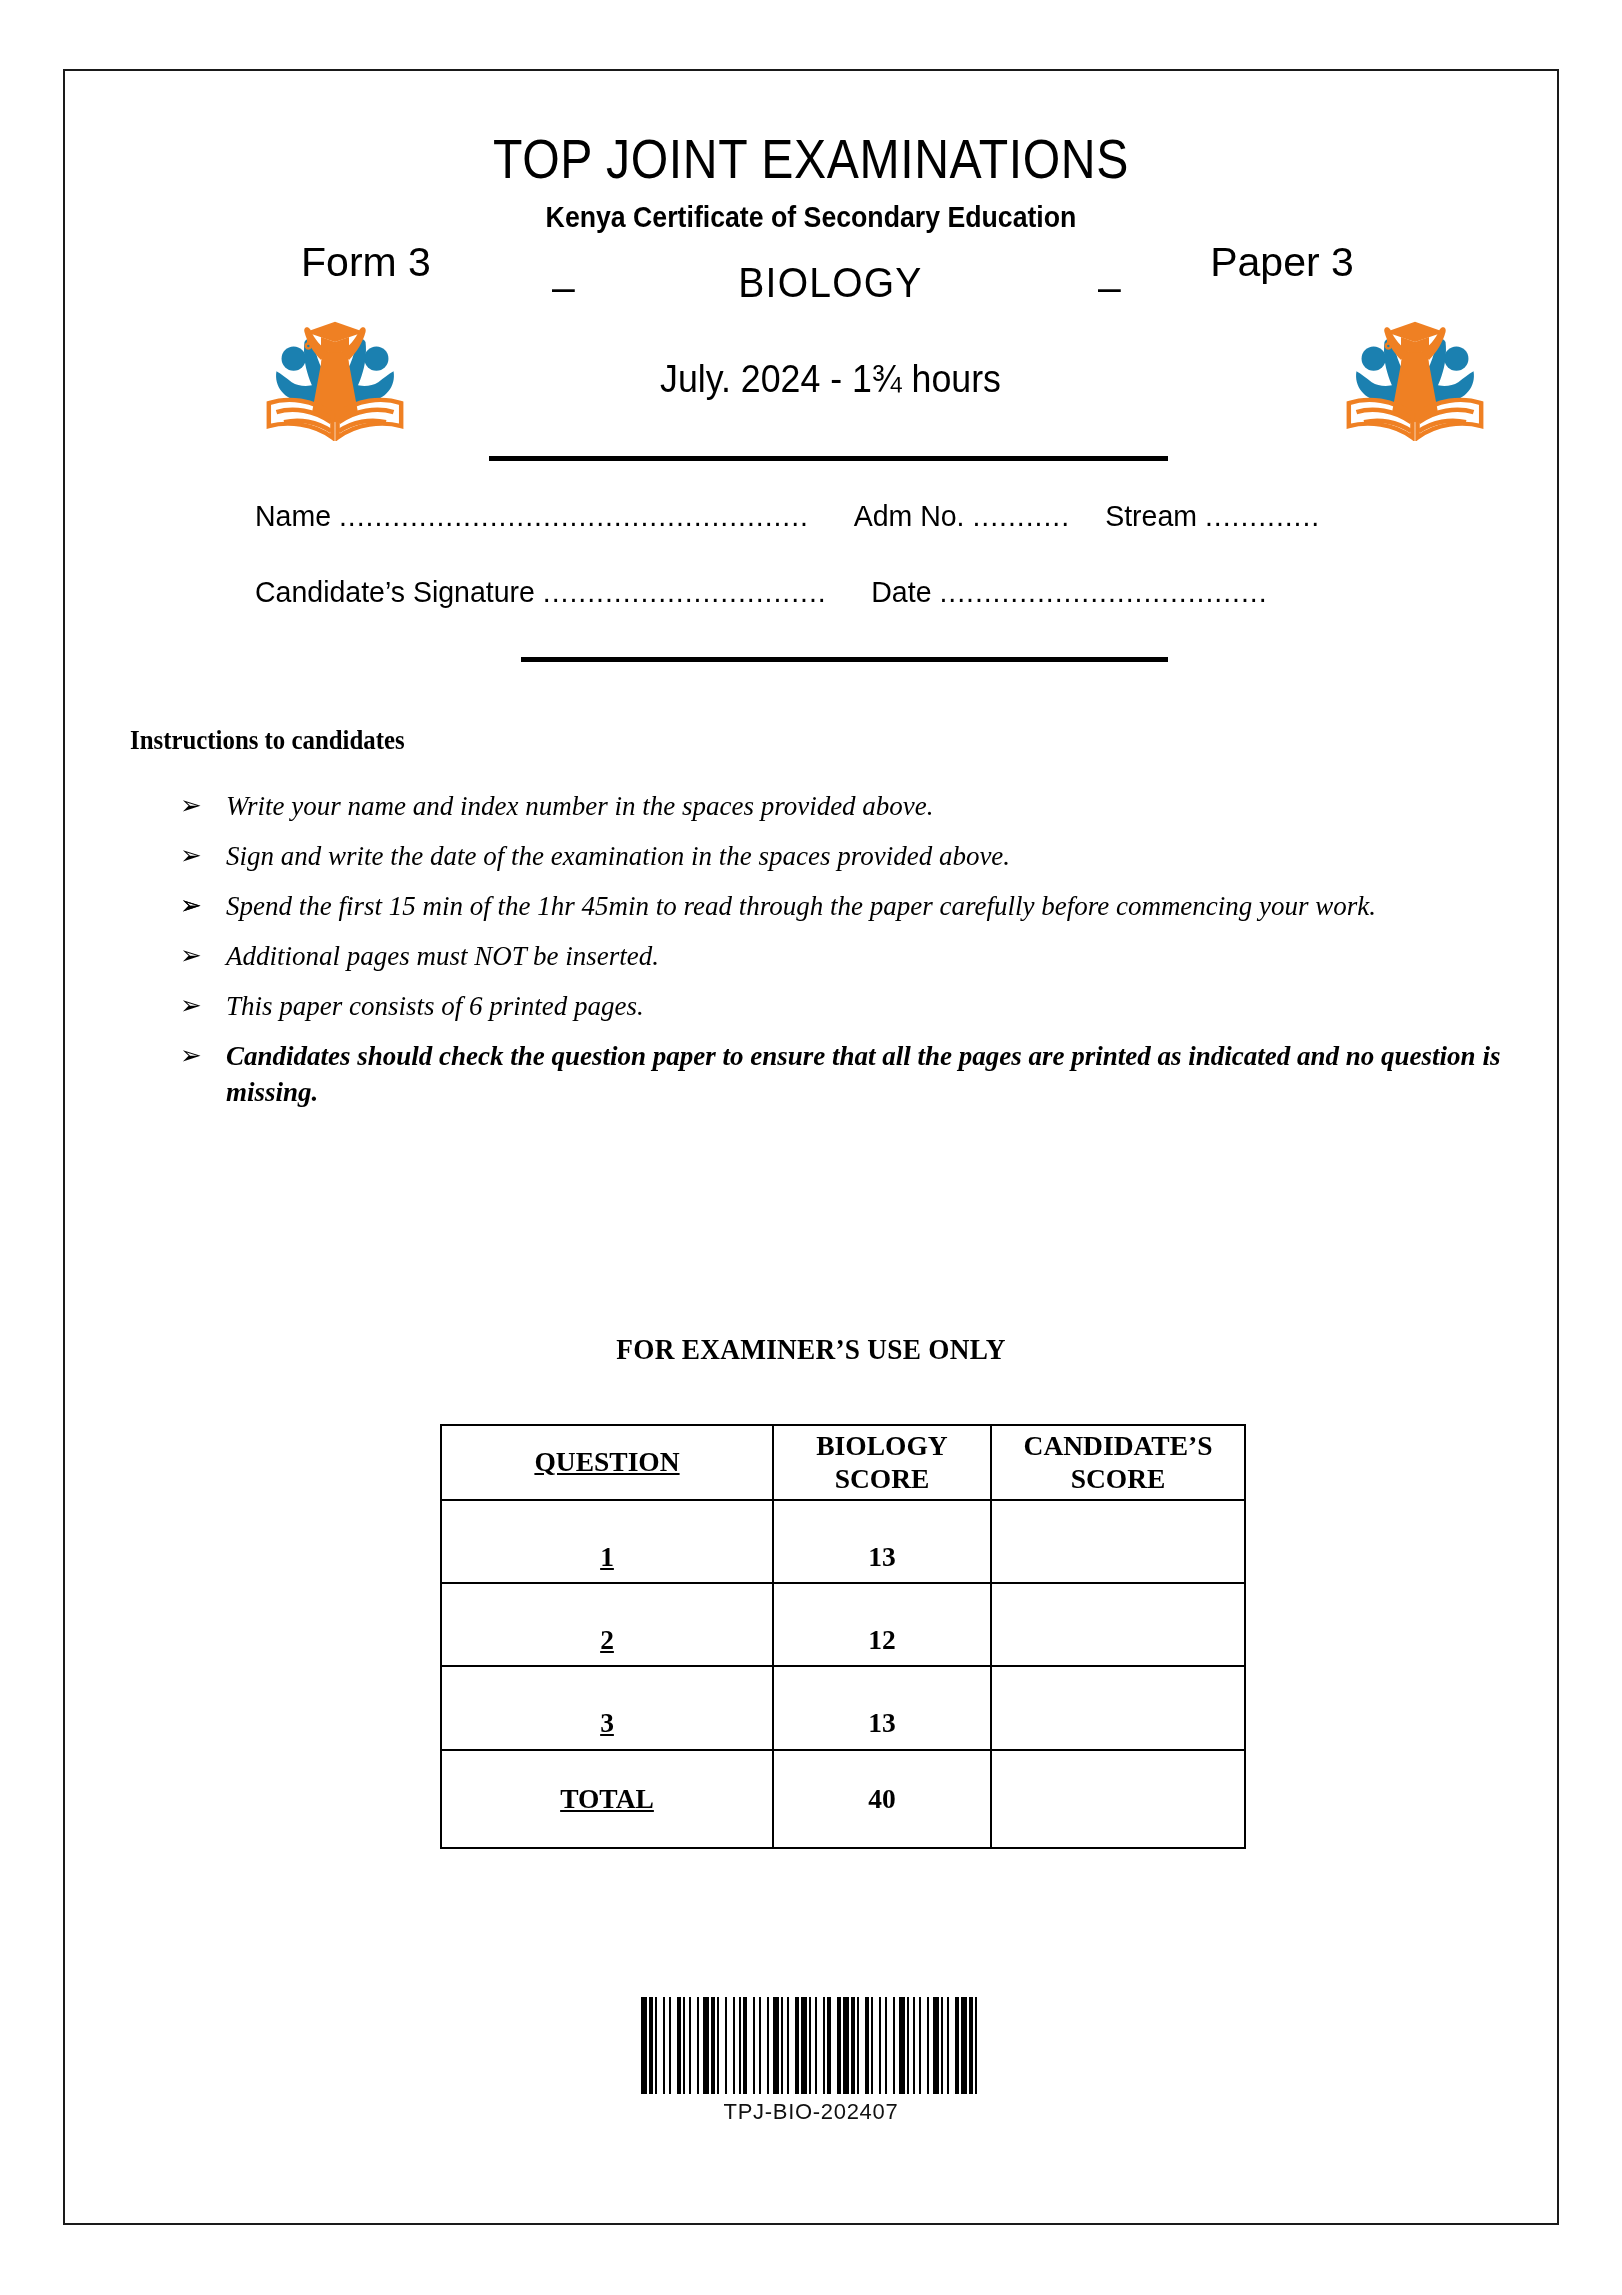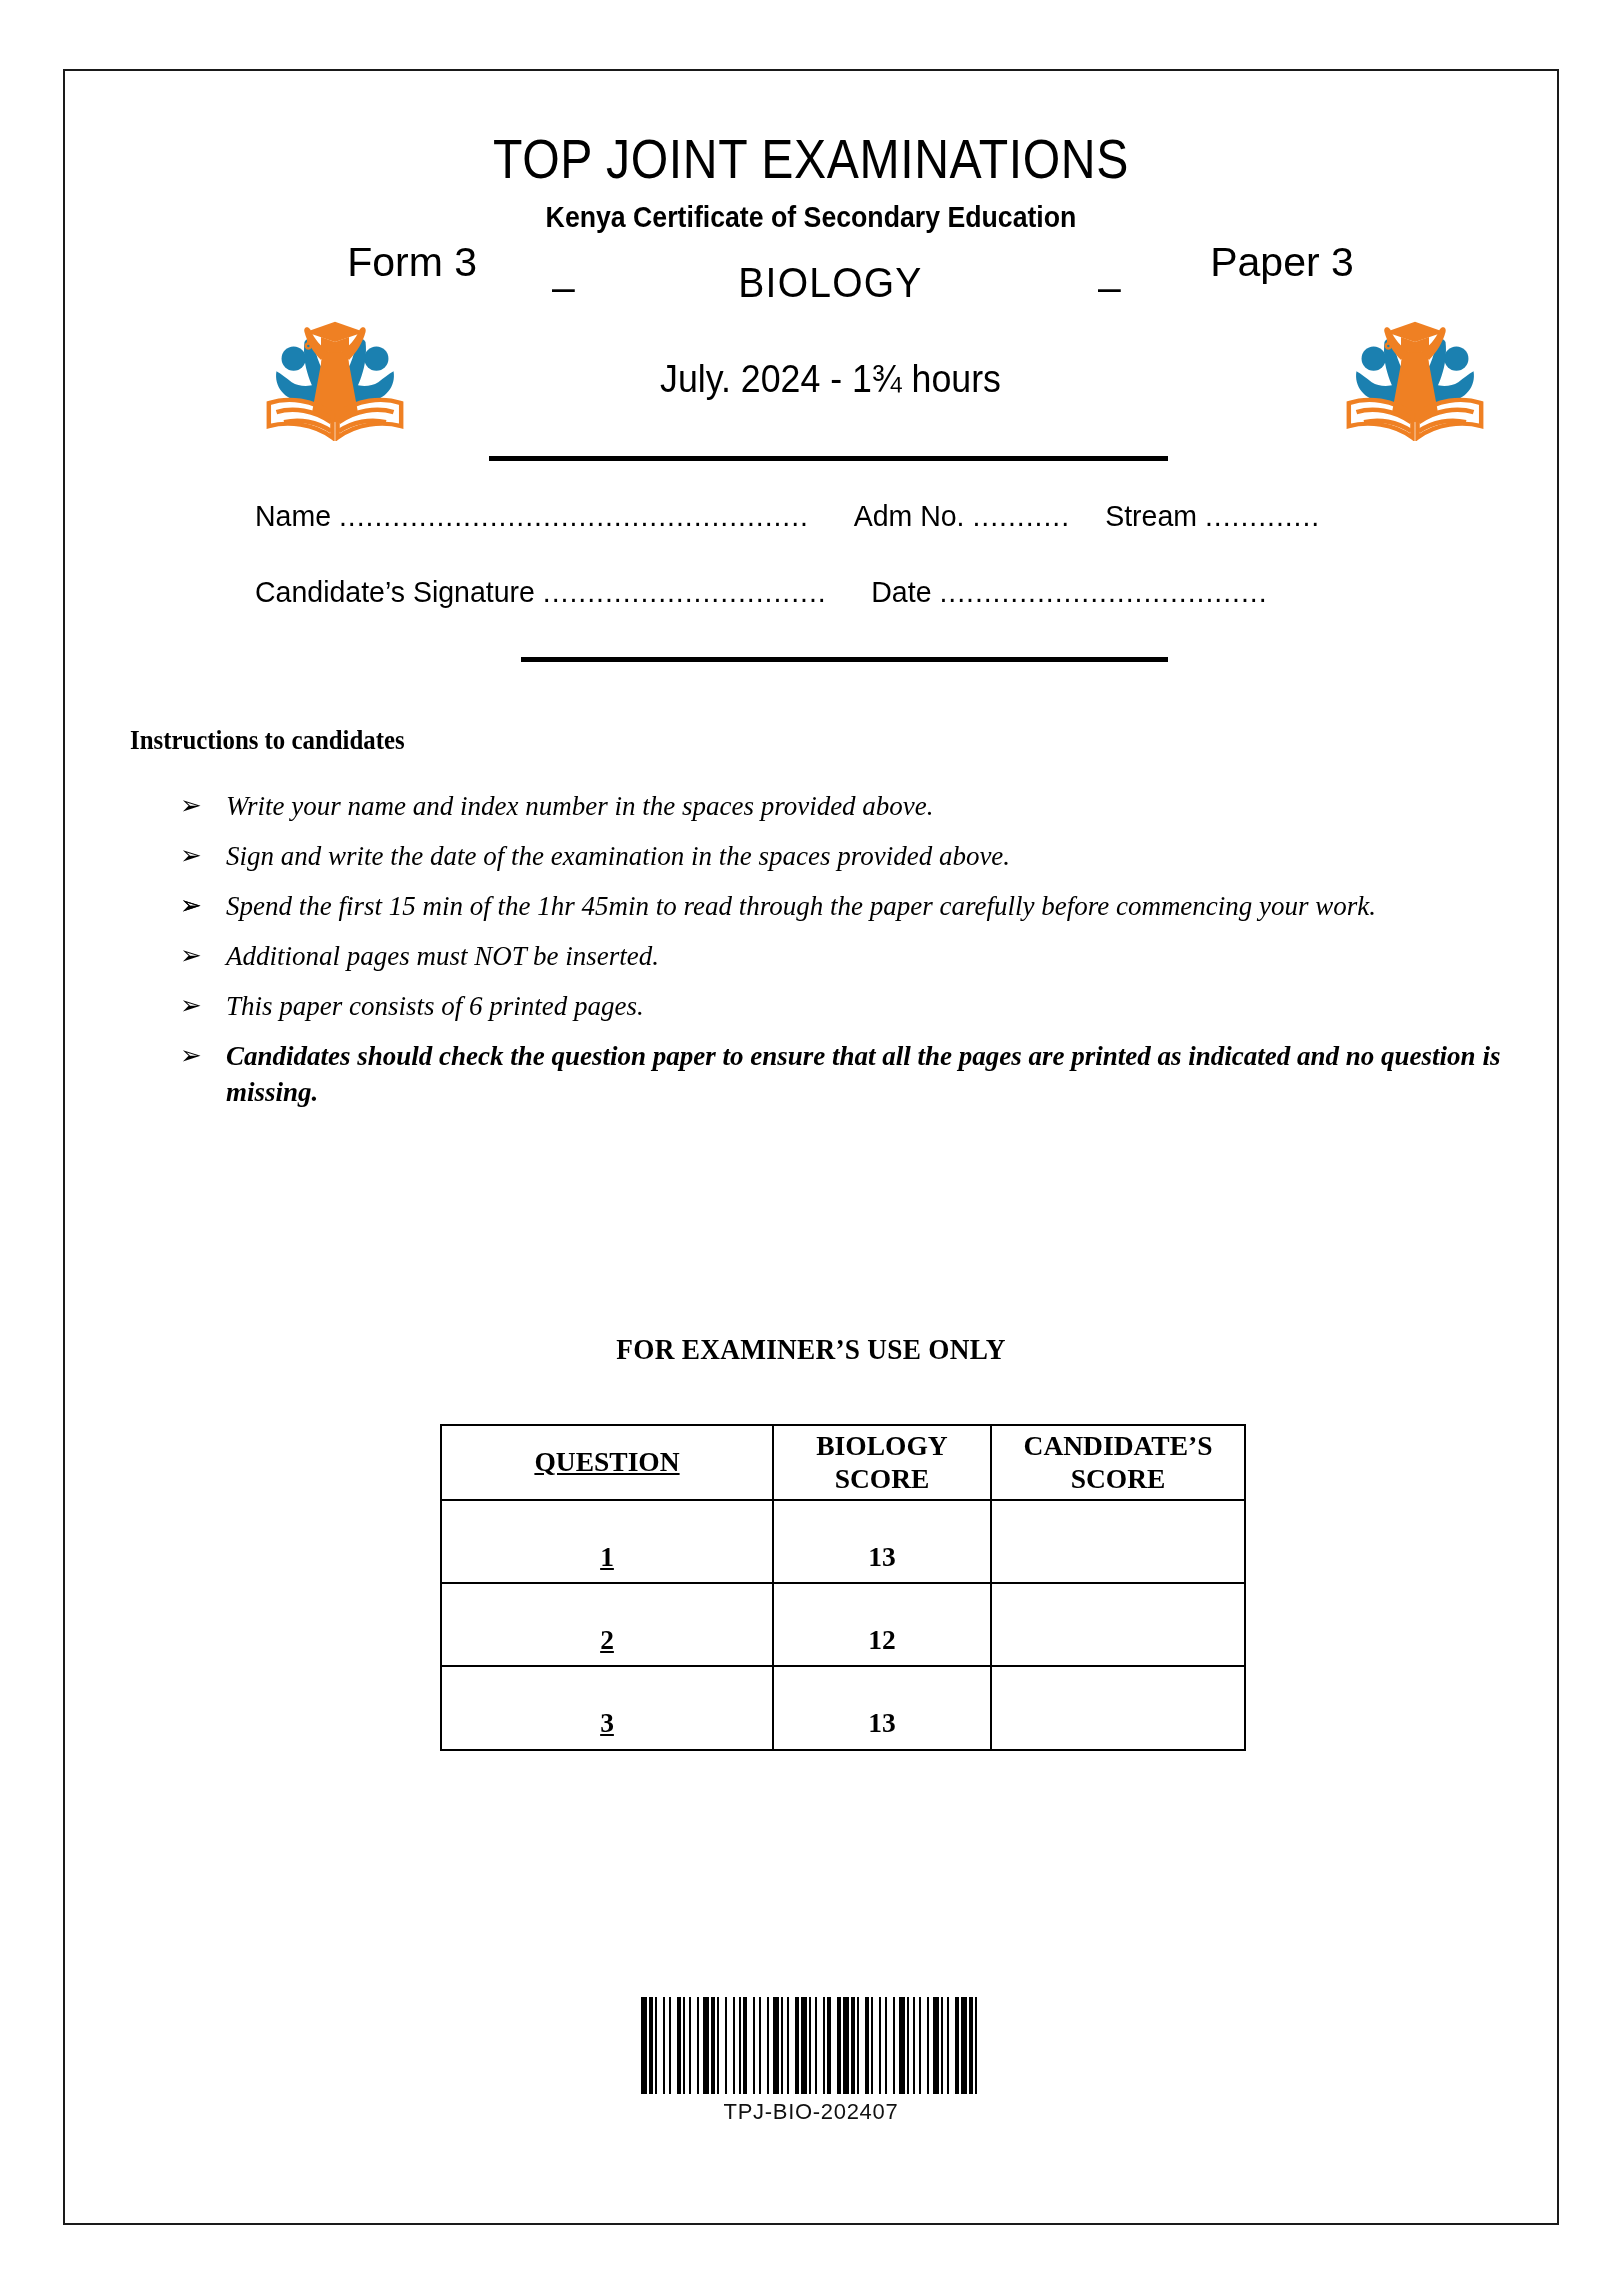--- a/index.html
+++ b/index.html
@@ -61,21 +61,21 @@
     font-size: 29px;
     color: #000;
     transform: scaleX(0.92);
   }
 
   .form-label {
     position: absolute;
     left: 190px;
     top: 168px;
     width: 222px;
-    text-align: right;
+    text-align: center;
     font-family: "Liberation Sans", sans-serif;
     font-weight: 400;
     font-size: 41px;
     color: #000;
   }
 
   .paper-label {
     position: absolute;
     right: 164px;
     top: 168px;
@@ -413,20 +413,25 @@
         <tr>
           <td class="col-q">2</td>
           <td class="col-ms">12</td>
           <td class="col-cs"></td>
         </tr>
         <tr>
           <td class="col-q">3</td>
           <td class="col-ms">13</td>
           <td class="col-cs"></td>
         </tr>
+        <tr class="total-row">
+          <td class="col-q">TOTAL</td>
+          <td class="col-ms">40</td>
+          <td class="col-cs"></td>
+        </tr>
       </tbody>
   </table>
 
   <div id="barcode-wrap">
     <div id="barcode-bars"><i style="width: 6px;"></i><i style="width: 2px; background: transparent;"></i><i style="width: 4px;"></i><i style="width: 2px; background: transparent;"></i><i style="width: 2px;"></i><i style="width: 6px; background: transparent;"></i><i style="width: 2px;"></i><i style="width: 4px; background: transparent;"></i><i style="width: 2px;"></i><i style="width: 6px; background: transparent;"></i><i style="width: 4px;"></i><i style="width: 2px; background: transparent;"></i><i style="width: 2px;"></i><i style="width: 4px; background: transparent;"></i><i style="width: 2px;"></i><i style="width: 6px; background: transparent;"></i><i style="width: 2px;"></i><i style="width: 4px; background: transparent;"></i><i style="width: 6px;"></i><i style="width: 2px; background: transparent;"></i><i style="width: 4px;"></i><i style="width: 2px; background: transparent;"></i><i style="width: 2px;"></i><i style="width: 6px; background: transparent;"></i><i style="width: 2px;"></i><i style="width: 6px; background: transparent;"></i><i style="width: 2px;"></i><i style="width: 4px; background: transparent;"></i><i style="width: 2px;"></i><i style="width: 2px; background: transparent;"></i><i style="width: 4px;"></i><i style="width: 6px; background: transparent;"></i><i style="width: 2px;"></i><i style="width: 4px; background: transparent;"></i><i style="width: 2px;"></i><i style="width: 6px; background: transparent;"></i><i style="width: 2px;"></i><i style="width: 4px; background: transparent;"></i><i style="width: 6px;"></i><i style="width: 2px; background: transparent;"></i><i style="width: 2px;"></i><i style="width: 4px; background: transparent;"></i><i style="width: 2px;"></i><i style="width: 6px; background: transparent;"></i><i style="width: 4px;"></i><i style="width: 2px; background: transparent;"></i><i style="width: 6px;"></i><i style="width: 2px; background: transparent;"></i><i style="width: 2px;"></i><i style="width: 4px; background: transparent;"></i><i style="width: 2px;"></i><i style="width: 6px; background: transparent;"></i><i style="width: 2px;"></i><i style="width: 2px; background: transparent;"></i><i style="width: 4px;"></i><i style="width: 6px; background: transparent;"></i><i style="width: 4px;"></i><i style="width: 2px; background: transparent;"></i><i style="width: 6px;"></i><i style="width: 2px; background: transparent;"></i><i style="width: 4px;"></i><i style="width: 2px; background: transparent;"></i><i style="width: 2px;"></i><i style="width: 6px; background: transparent;"></i><i style="width: 4px;"></i><i style="width: 2px; background: transparent;"></i><i style="width: 2px;"></i><i style="width: 6px; background: transparent;"></i><i style="width: 2px;"></i><i style="width: 4px; background: transparent;"></i><i style="width: 2px;"></i><i style="width: 6px; background: transparent;"></i><i style="width: 2px;"></i><i style="width: 4px; background: transparent;"></i><i style="width: 6px;"></i><i style="width: 2px; background: transparent;"></i><i style="width: 2px;"></i><i style="width: 4px; background: transparent;"></i><i style="width: 2px;"></i><i style="width: 4px; background: transparent;"></i><i style="width: 2px;"></i><i style="width: 6px; background: transparent;"></i><i style="width: 2px;"></i><i style="width: 4px; background: transparent;"></i><i style="width: 6px;"></i><i style="width: 2px; background: transparent;"></i><i style="width: 2px;"></i><i style="width: 4px; background: transparent;"></i><i style="width: 2px;"></i><i style="width: 6px; background: transparent;"></i><i style="width: 4px;"></i><i style="width: 2px; background: transparent;"></i><i style="width: 6px;"></i><i style="width: 2px; background: transparent;"></i><i style="width: 4px;"></i><i style="width: 2px; background: transparent;"></i><i style="width: 2px;"></i><i style="width: 4px; background: transparent;"></i></div>
     <div id="barcode-label">TPJ-BIO-202407</div>
   </div>
 
 </div>
 

